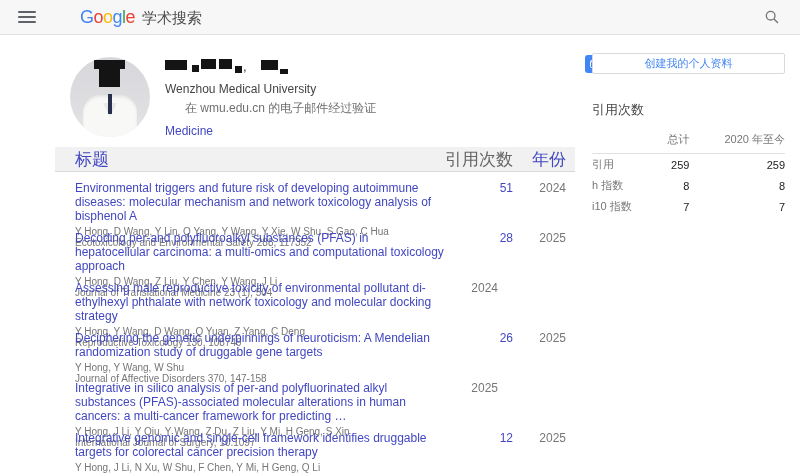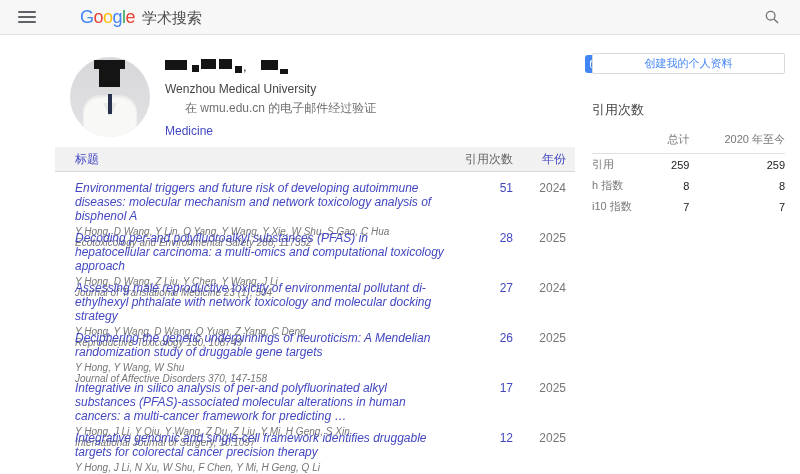--- a/index.html
+++ b/index.html
@@ -58,27 +58,27 @@
   .cites-table { width:100%; margin-top:10px; border-collapse:collapse; font-size:11px; }
   .cites-table th { font-weight:normal; color:#777; text-align:right; padding:3px 0 6px 0;
     border-bottom:1px solid #e0e0e0; }
   .cites-table th.lbl { text-align:left; }
   .cites-table td { color:#777; padding:3px 0; }
   .cites-table td.num { text-align:right; color:#222; }
 
   
   .articles { position:absolute; top:147px; left:55px; width:520px; }
   .a-head { display:flex; background:#f1f1f2; border-bottom:1px solid #d8d8d8; height:25px;
-    align-items:center; font-size:12px; }
+    align-items:center; font-size:17px; }
   .a-head .h-title { flex:0 0 390px; padding-left:20px; color:#4247c1; cursor:pointer; }
   .a-head .h-cite  { flex:0 0 68px; text-align:right; color:#666; cursor:pointer; }
   .a-head .h-year  { flex:0 0 55px; text-align:right; color:#4247c1; cursor:pointer; padding-right:2px; }
 
   .a-row { display:flex; height:50px; padding-top:9px; }
-  .a-main { flex:0 0 390px; padding-left:20px;font-style:italic; }
+  .a-main { flex:0 0 390px; padding-left:20px; }
   .a-title { font-size:12px; line-height:14px; color:#4247c1; cursor:pointer; }
   .a-authors, .a-venue { font-size:10px; line-height:11px; color:#767676; }
   .a-authors { margin-top:3px; }
   .a-cite { flex:0 0 68px; text-align:right; font-size:12px; color:#4247c1; cursor:pointer; }
   .a-year { flex:0 0 55px; text-align:right; font-size:12px; color:#767676; padding-right:2px; }
 </style>
 </head>
 <body>
 
 <div class="topbar">
@@ -192,41 +192,39 @@
     <div class="a-cite">28</div>
     <div class="a-year">2025</div>
   </div>
 
   <div class="a-row">
     <div class="a-main">
       <div class="a-title">Assessing male reproductive toxicity of environmental pollutant di-ethylhexyl phthalate with network toxicology and molecular docking strategy</div>
       <div class="a-authors">Y Hong, Y Wang, D Wang, Q Yuan, Z Yang, C Deng</div>
       <div class="a-venue">Reproductive Toxicology 130, 108749</div>
     </div>
-    <div class="a-cite">27</div>
     <div class="a-year">2024</div>
   </div>
 
   <div class="a-row">
     <div class="a-main">
       <div class="a-title">Deciphering the genetic underpinnings of neuroticism: A Mendelian randomization study of druggable gene targets</div>
       <div class="a-authors">Y Hong, Y Wang, W Shu</div>
       <div class="a-venue">Journal of Affective Disorders 370, 147-158</div>
     </div>
     <div class="a-cite">26</div>
     <div class="a-year">2025</div>
   </div>
 
   <div class="a-row">
     <div class="a-main">
       <div class="a-title">Integrative in silico analysis of per-and polyfluorinated alkyl substances (PFAS)-associated molecular alterations in human cancers: a multi-cancer framework for predicting …</div>
       <div class="a-authors">Y Hong, J Li, Y Qiu, Y Wang, Z Du, Z Liu, Y Mi, H Geng, S Xin</div>
       <div class="a-venue">International Journal of Surgery, 10.1097</div>
     </div>
-    <div class="a-cite">17</div>
     <div class="a-year">2025</div>
   </div>
 
   <div class="a-row">
     <div class="a-main">
       <div class="a-title">Integrative genomic and single-cell framework identifies druggable targets for colorectal cancer precision therapy</div>
       <div class="a-authors">Y Hong, J Li, N Xu, W Shu, F Chen, Y Mi, H Geng, Q Li</div>
       <div class="a-venue">Frontiers in Immunology 16, 1604154</div>
     </div>
     <div class="a-cite">12</div>

